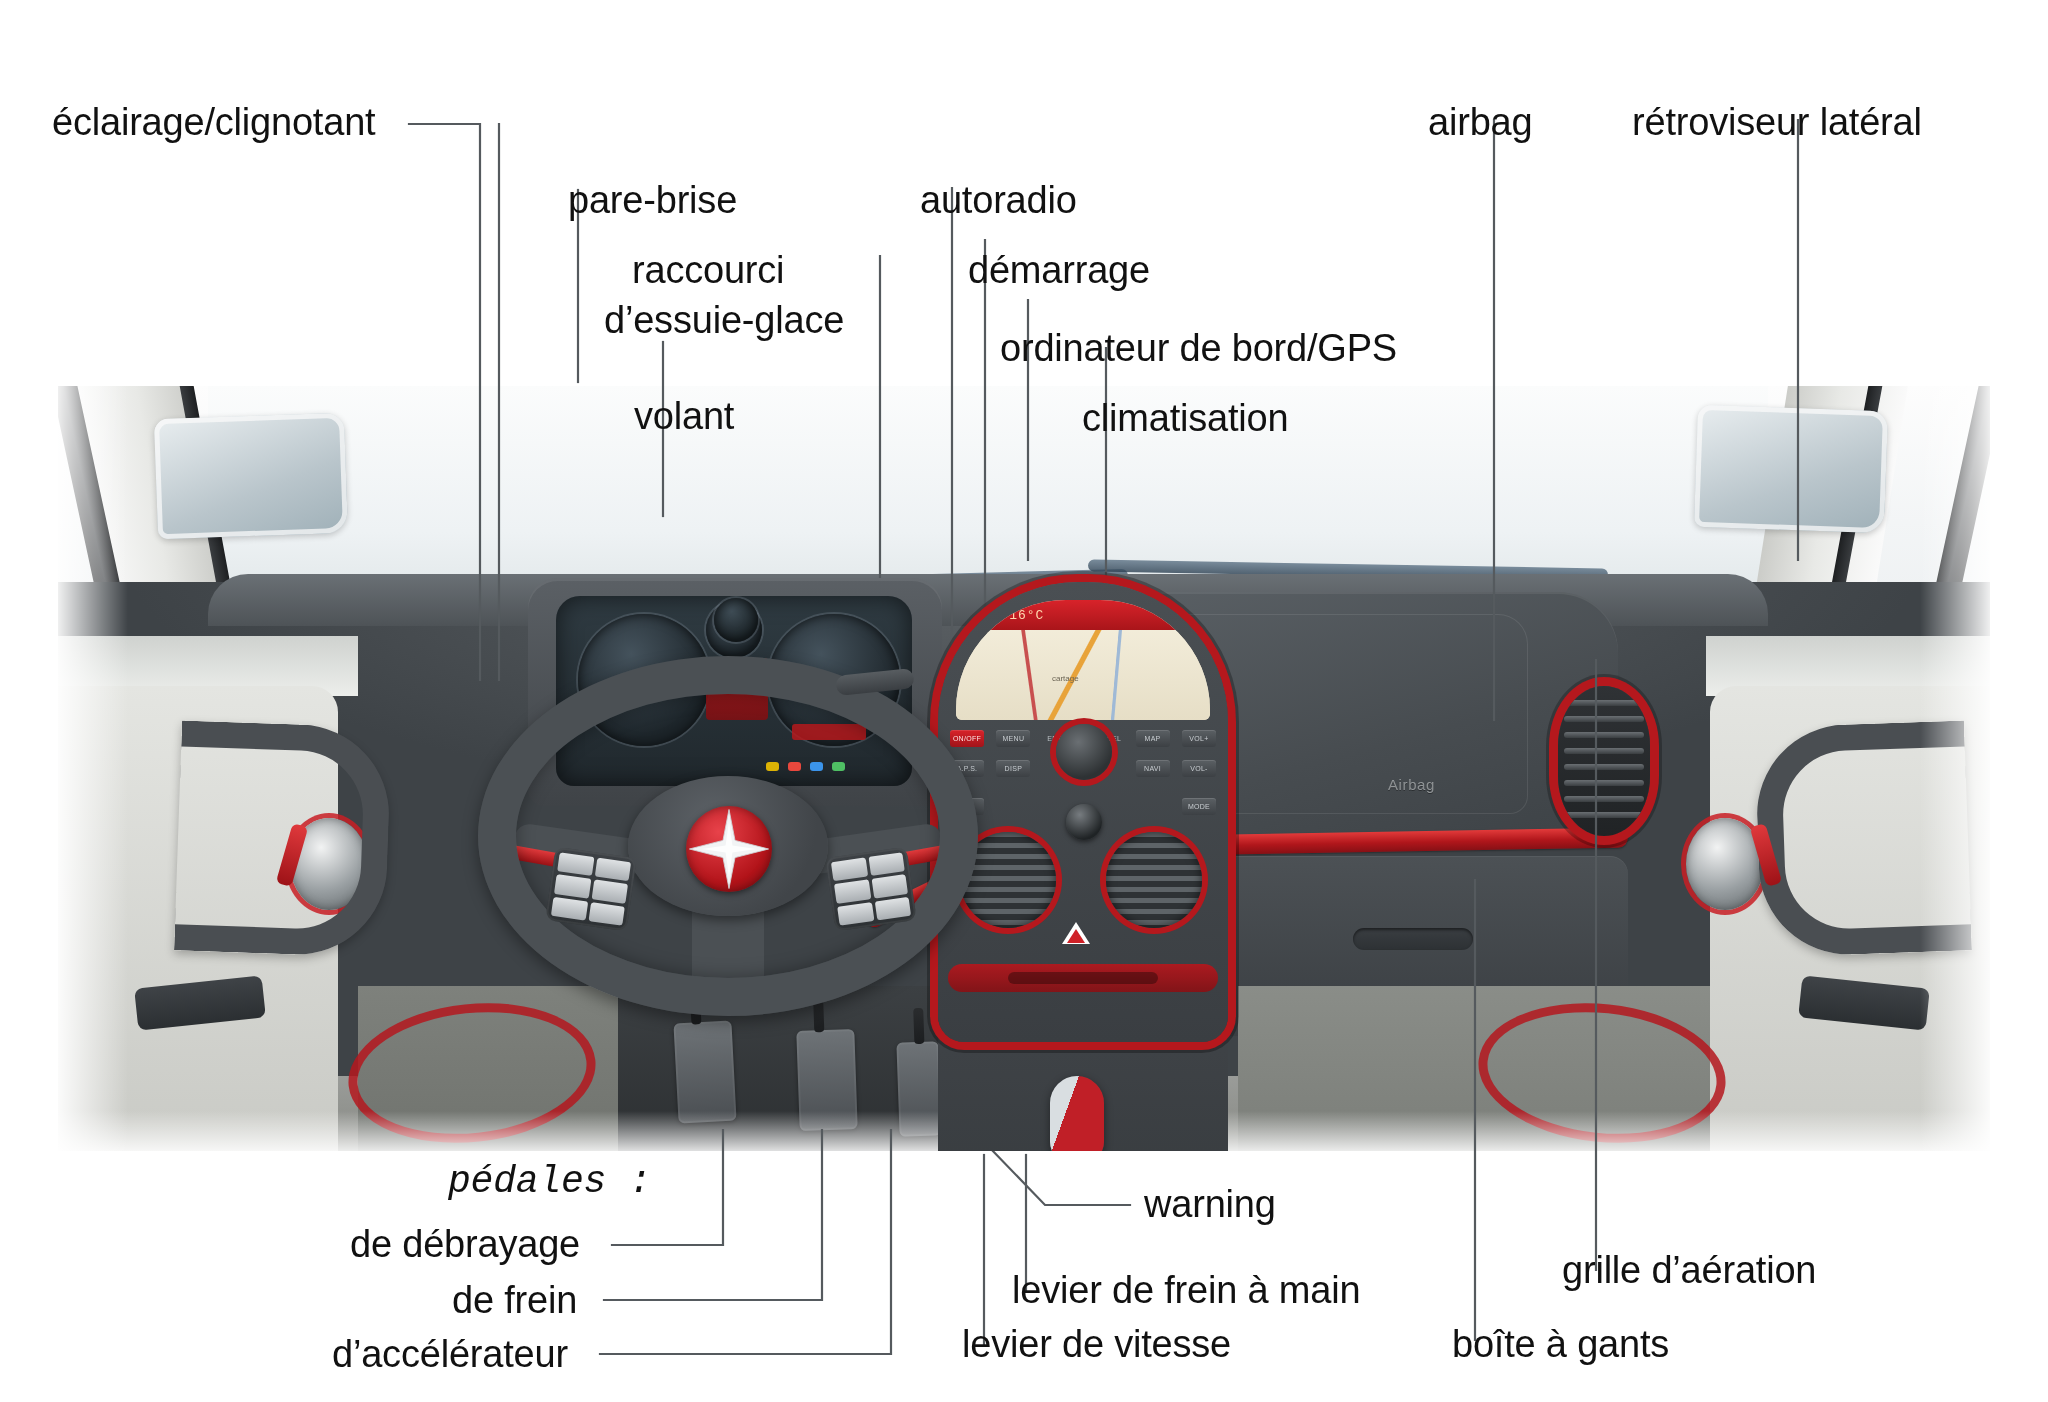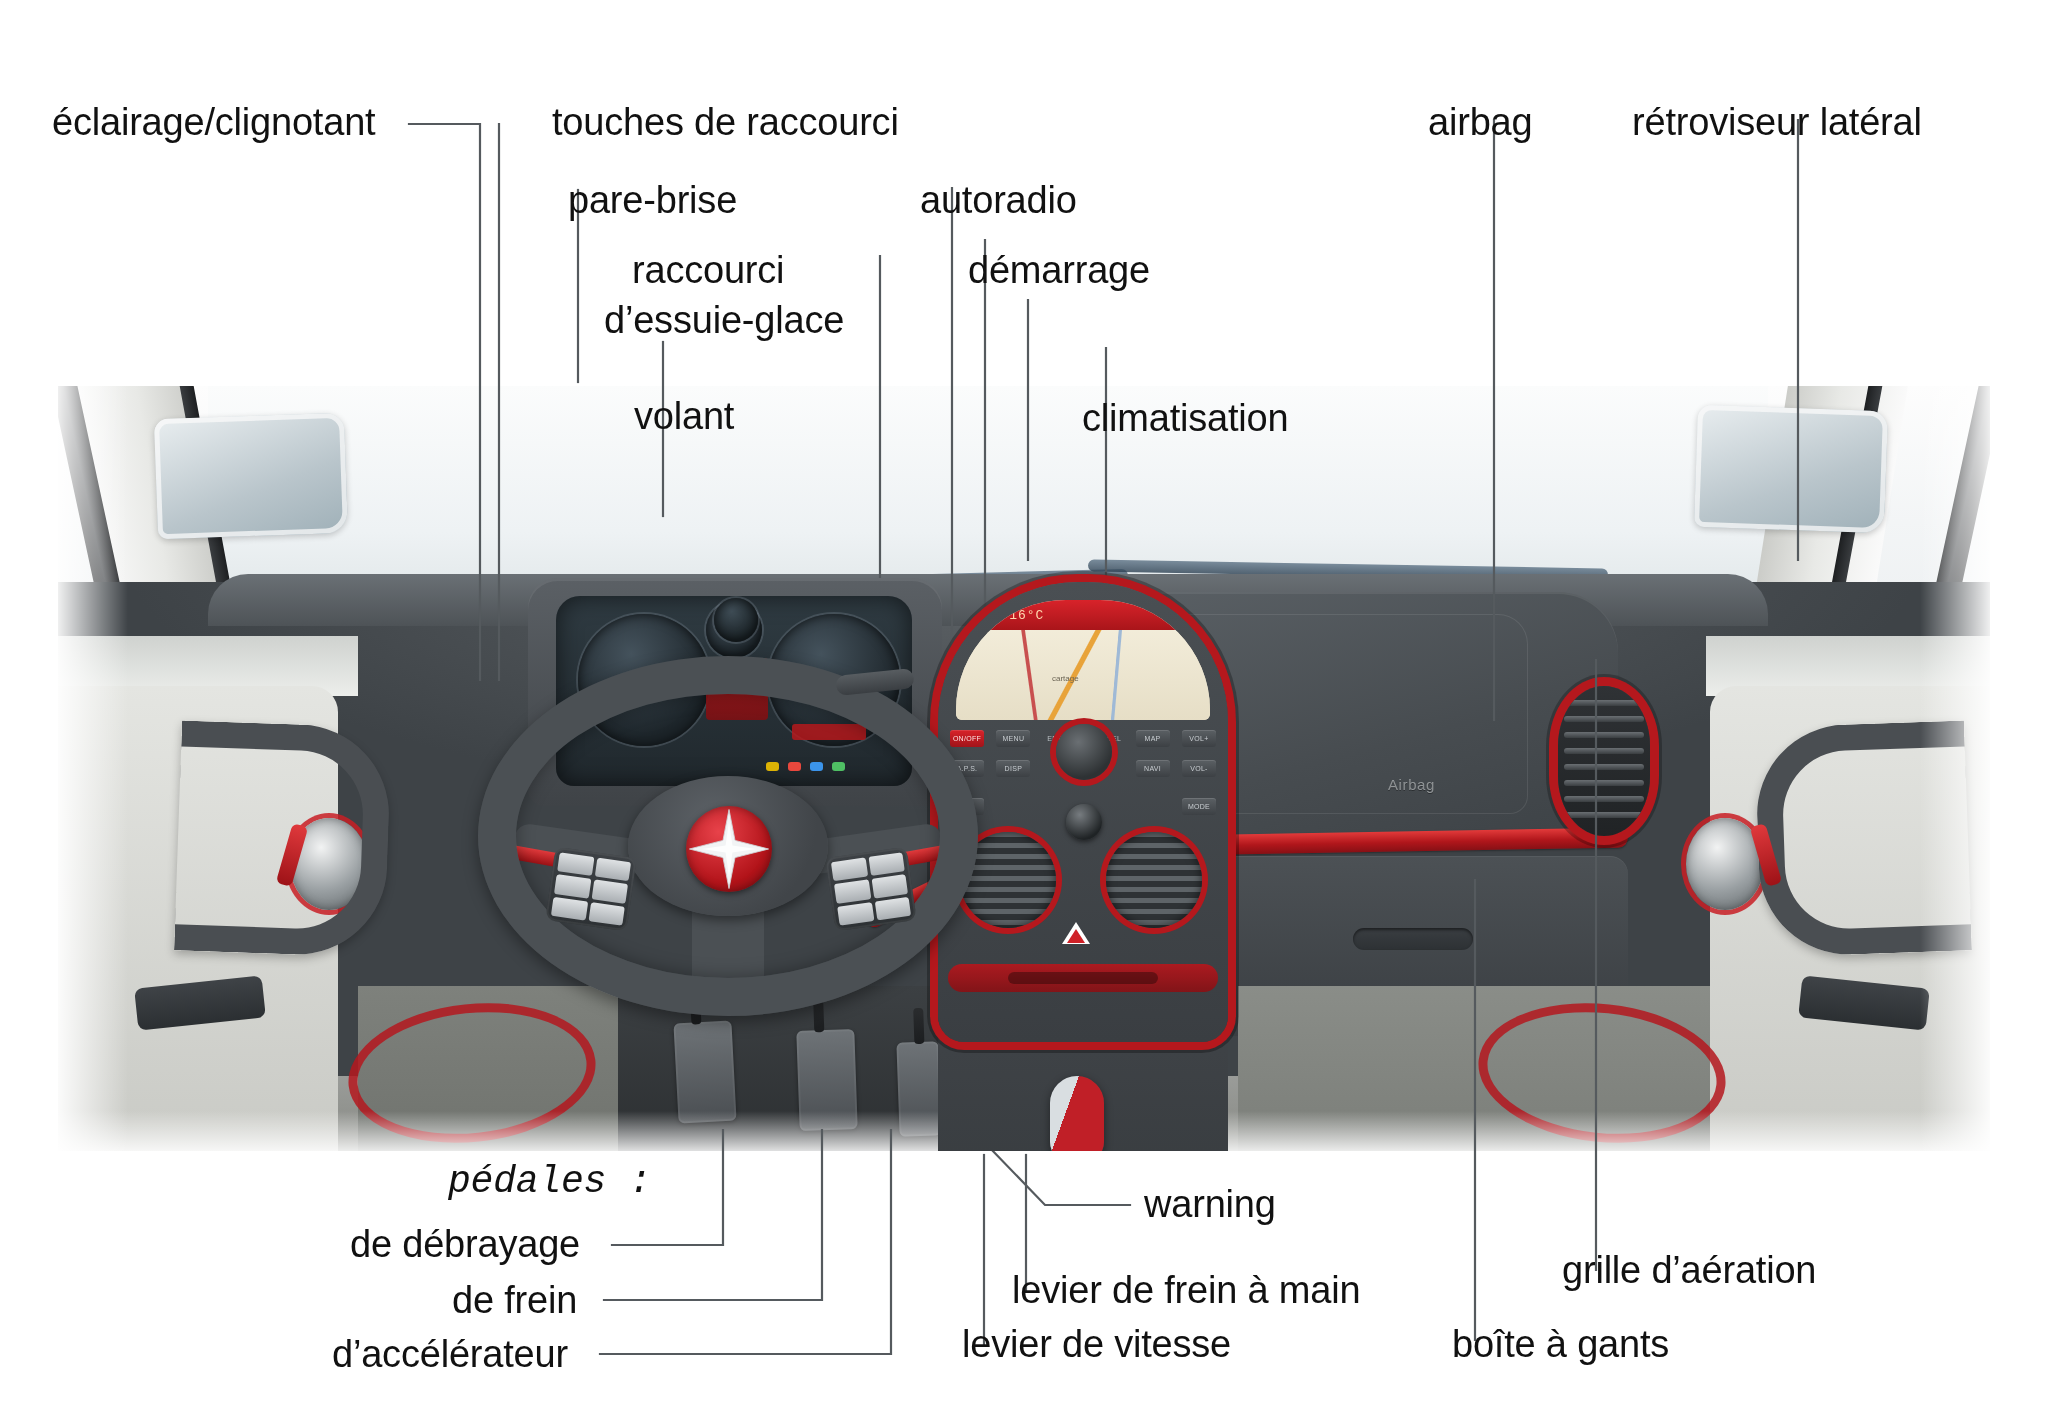--- a/index.html
+++ b/index.html
@@ -698,27 +698,27 @@
         <path d="M984,1345 L984,1155"></path>
 
         <path d="M1475,1340 L1475,880"></path>
 
         <path d="M1596,1270 L1596,660"></path>
       </g>
     </svg>
   </div>
 
   <div class="label" style="left:52px;  top:100px;text-align:center;">éclairage/clignotant</div>
-  <div class="label" style="left:552px; top:100px;">touches de raccourci</div>
   <div class="label" style="left:568px; top:178px;">pare-brise</div>
   <div class="label" style="left:632px; top:248px;">raccourci</div>
   <div class="label" style="left:604px; top:298px;">d’essuie-glace</div>
   <div class="label" style="left:634px; top:394px;">volant</div>
   <div class="label" style="left:920px; top:178px;">autoradio</div>
   <div class="label" style="left:968px; top:248px;">démarrage</div>
+  <div class="label" style="left:1000px;top:326px;">ordinateur de bord/GPS</div>
   <div class="label" style="left:1082px;top:396px;">climatisation</div>
   <div class="label" style="left:1428px;top:100px;">airbag</div>
   <div class="label" style="left:1632px;top:100px;">rétroviseur latéral</div>
 
   <div class="label italic" style="left:448px; top:1160px;">pédales :</div>
   <div class="label" style="left:350px; top:1222px;">de débrayage</div>
   <div class="label" style="left:452px; top:1278px;">de frein</div>
   <div class="label" style="left:332px; top:1332px;">d’accélérateur</div>
 
   <div class="label" style="left:1144px;top:1182px;">warning</div>

